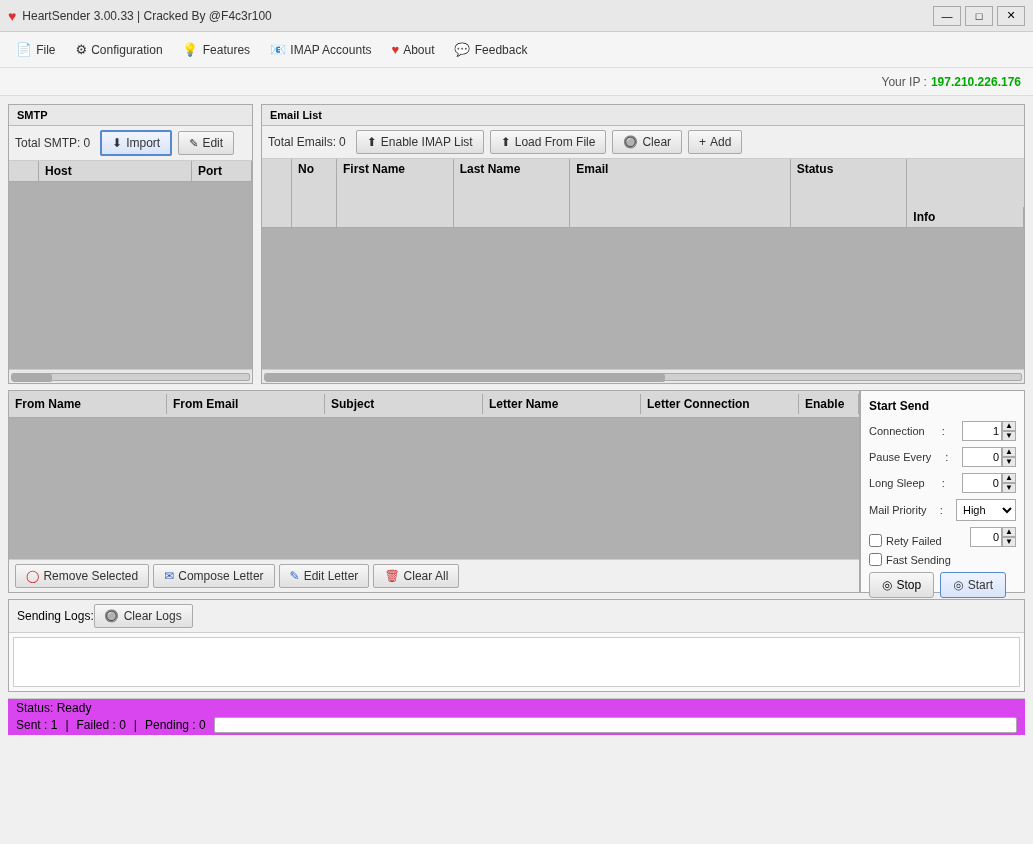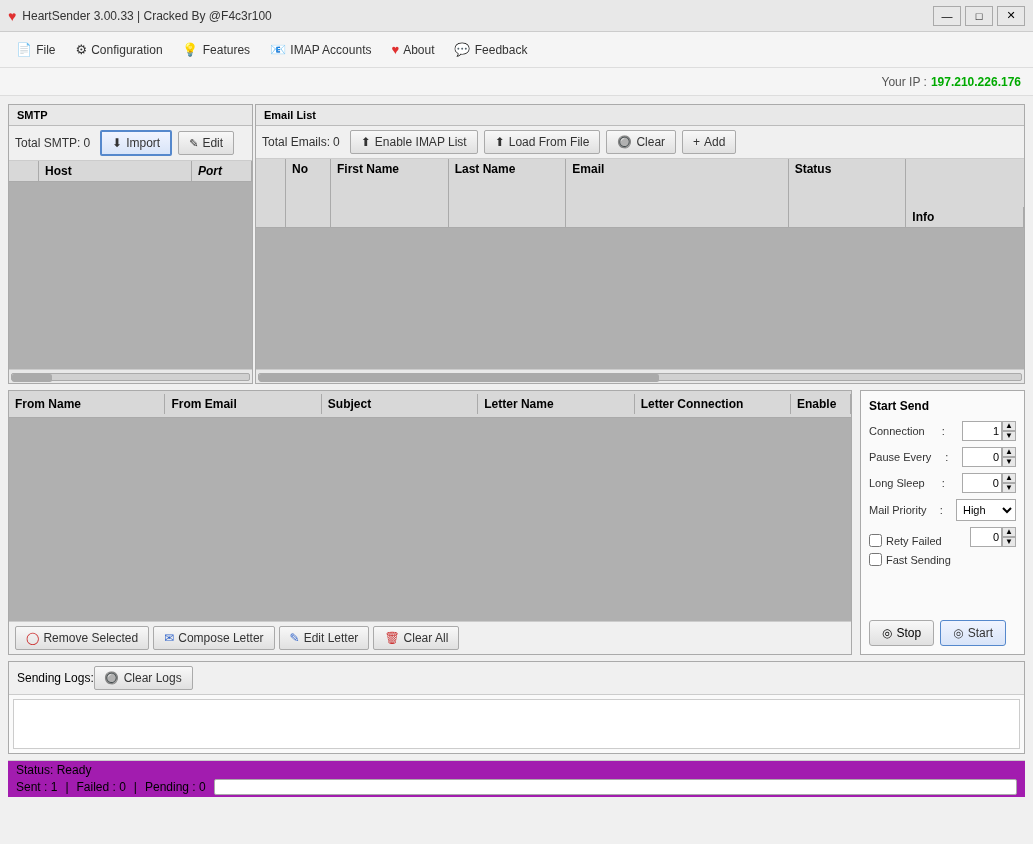--- a/index.html
+++ b/index.html
@@ -63,21 +63,21 @@
     .main-content {
       padding: 8px;
       display: flex;
       flex-direction: column;
       gap: 6px;
     }
 
     
     .top-section {
       display: flex;
-      gap: 2px;
+      gap: 8px;
       height: 280px;
     }
 
     .panel {
       border: 1px solid #aaa;
       background: #fafafa;
       display: flex;
       flex-direction: column;
     }
 
@@ -161,22 +161,21 @@
     .scroll-thumb {
       width: 40px;
       height: 8px;
       background: #aaa;
       border-radius: 2px;
     }
 
     
     .middle-section {
       display: flex;
-      gap: 8px;
-      height: 265px;
+      height: 203px;
     }
 
     .letters-panel {
       flex: 1;
       border: 1px solid #aaa;
       background: #fafafa;
       display: flex;
       flex-direction: column;
     }
 
@@ -326,21 +325,21 @@
     .logs-body {
       height: 50px;
       background: white;
       border: 1px solid #ccc;
       margin: 4px;
     }
 
     
     .status-bar {
       border-top: 1px solid #ccc;
-      background: #a21caf;
+      background: #d946ef;
       padding: 2px 8px;
       display: flex;
       flex-direction: column;
       gap: 2px;
     }
 
     .status-row {
       display: flex;
       align-items: center;
       gap: 8px;
@@ -414,21 +413,21 @@
           <span>Import</span>
         </button>
         <button class="btn">
           <span style="font-size:11px;">✎</span>
           <span>Edit</span>
         </button>
       </div>
       <div class="table-header">
         <div class="th" style="width:30px;"></div>
         <div class="th" style="flex:1;">Host</div>
-        <div class="th" style="width:60px;font-style:italic;">Port</div>
+        <div class="th" style="width:60px;">Port</div>
       </div>
       <div class="table-container"></div>
       <div class="scrollbar-h">
         <div class="scroll-track">
           <div class="scroll-thumb"></div>
         </div>
       </div>
     </div>
 
     <div class="panel email-panel">

